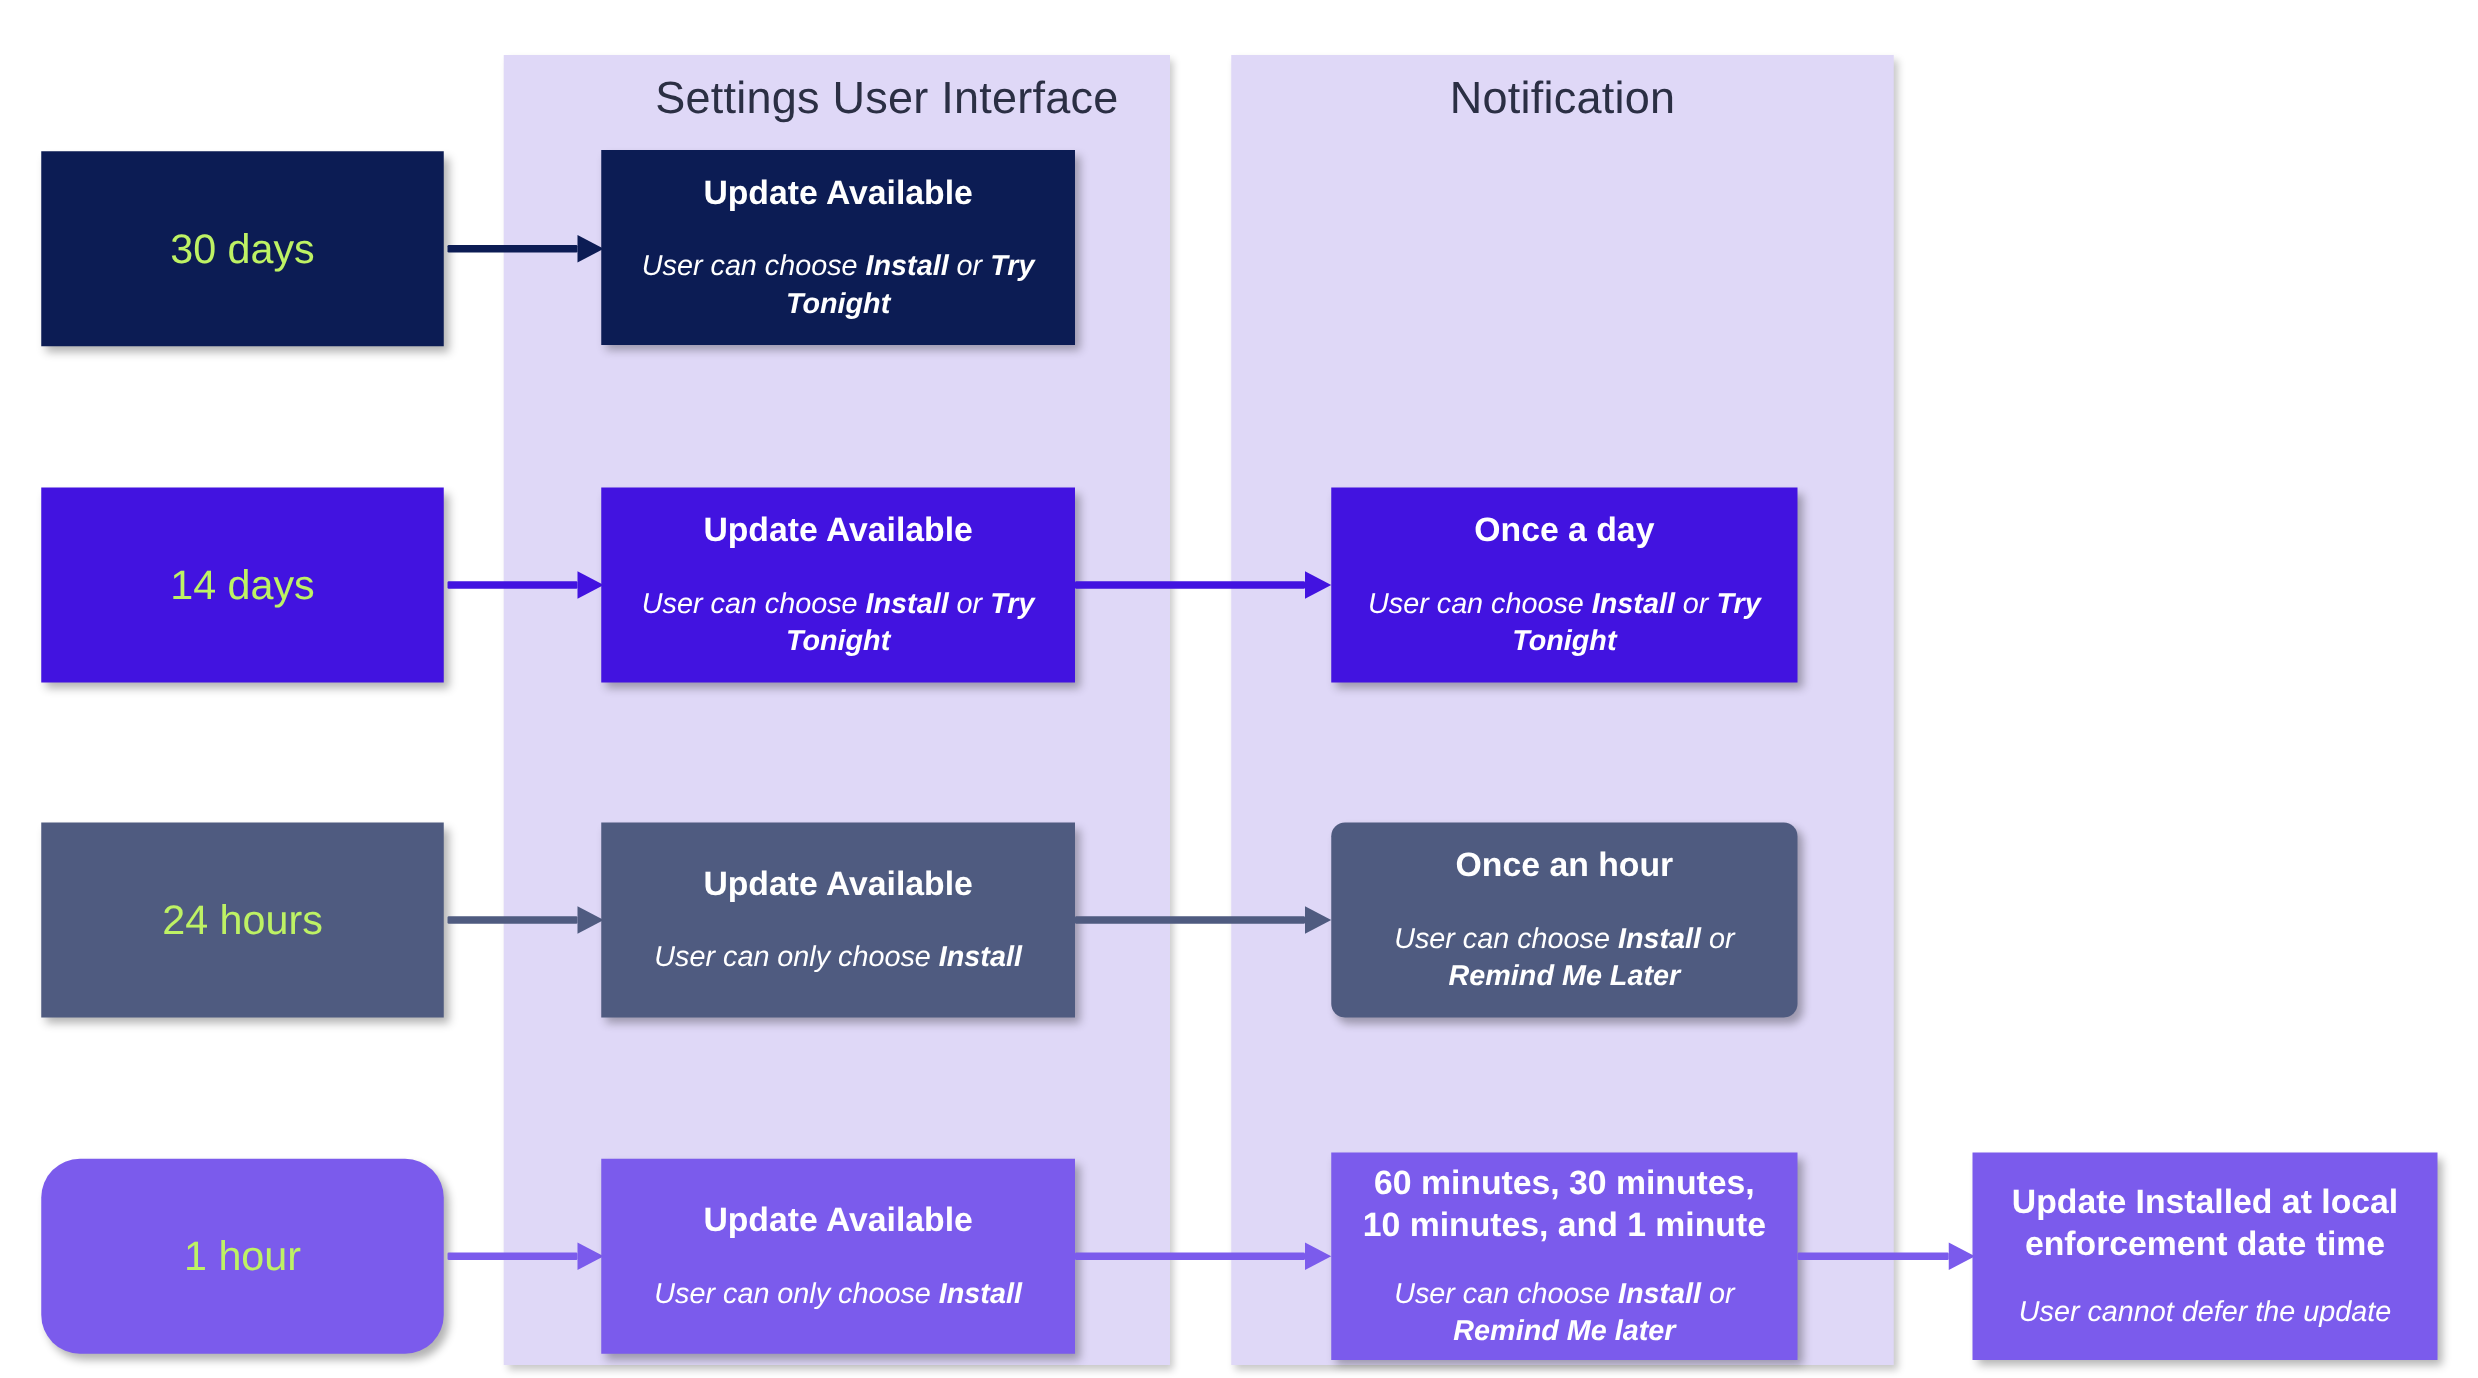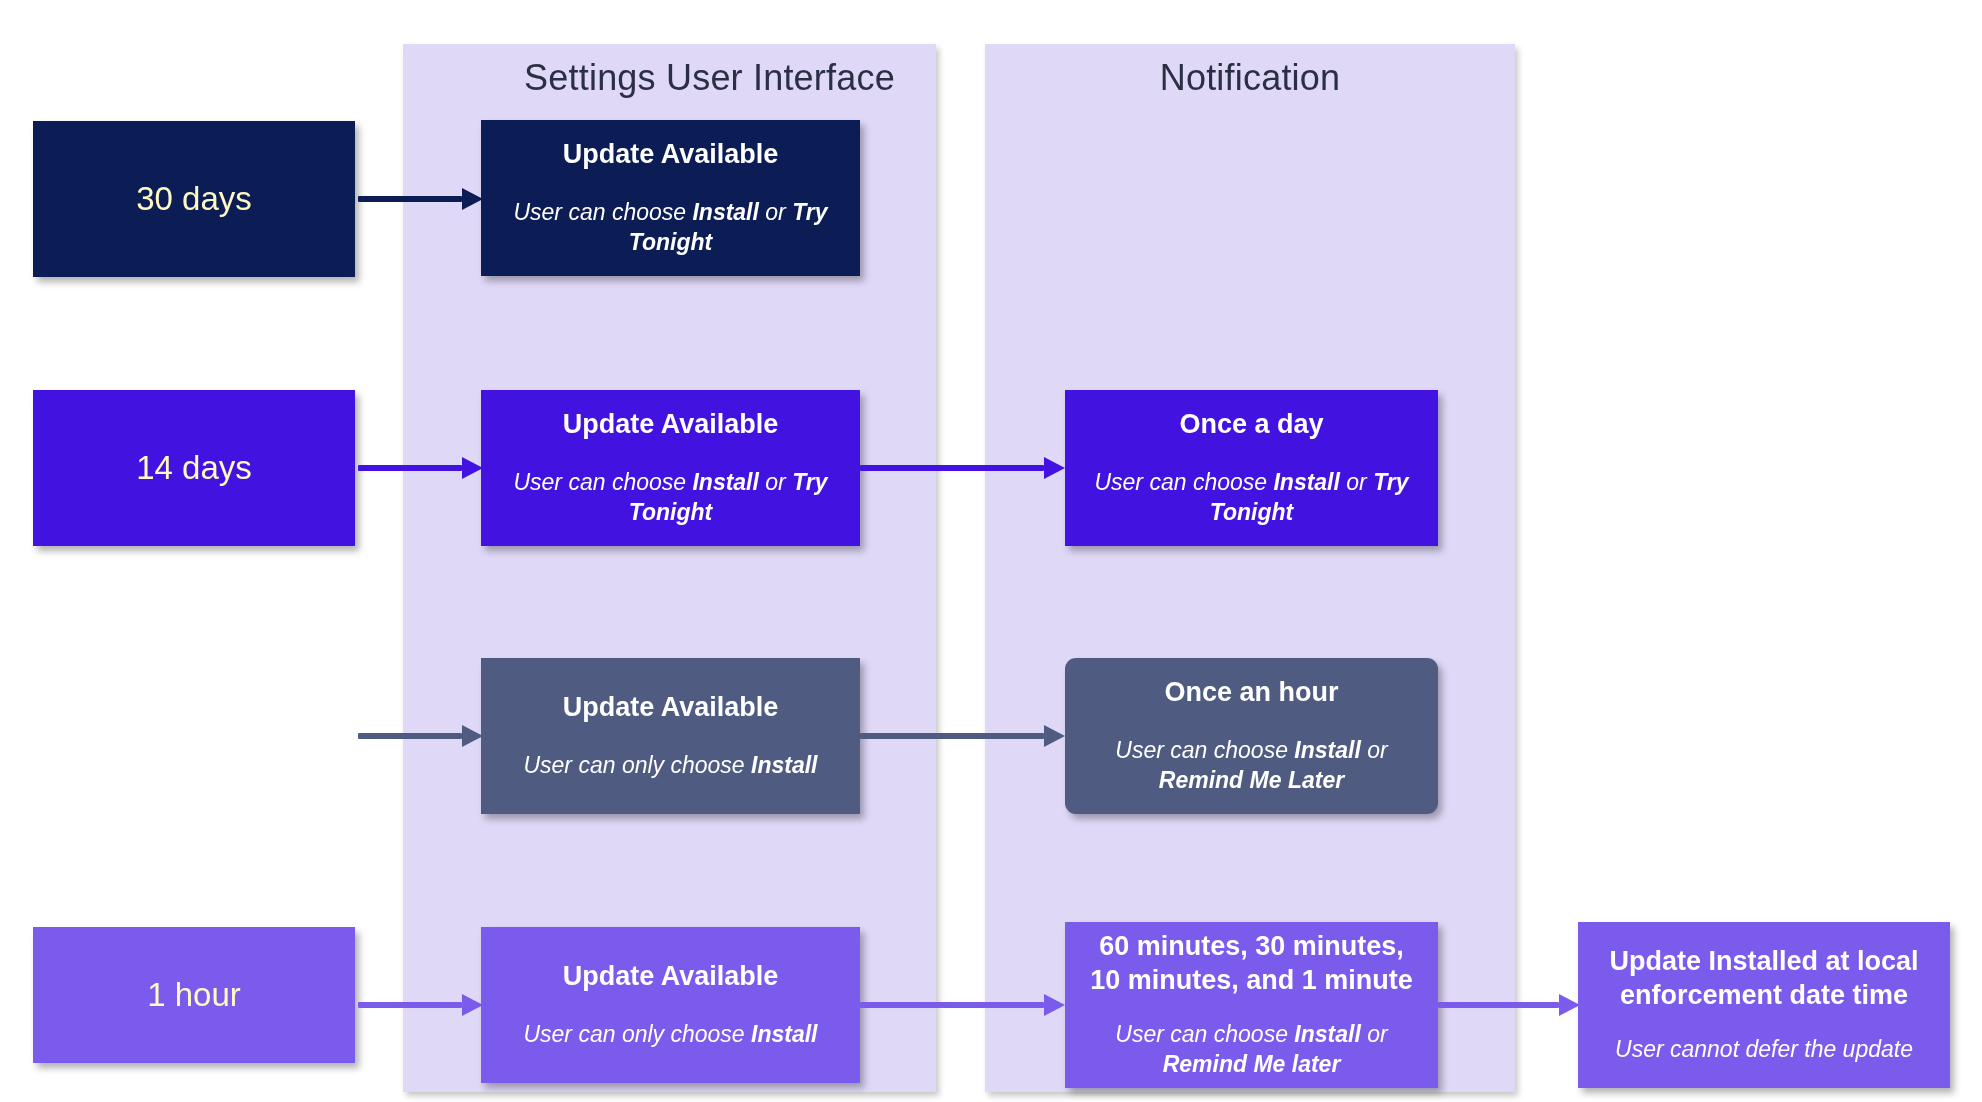--- a/index.html
+++ b/index.html
@@ -49,21 +49,21 @@
     color: #ffffff;
     box-shadow: 4px 5px 7px rgba(0,0,0,0.30);
     text-align: center;
   }
 
   
   .stage-box .stage-label {
     font-size: 33px;
     font-weight: 400;
     line-height: 1.2;
-    color: #fef9c3;
+    color: #bef264;
   }
 
   
   .card {
     padding: 14px 16px;
   }
   .card .card-head {
     font-size: 27px;
     font-weight: bold;
     line-height: 1.25;
@@ -140,20 +140,23 @@
   <div class="arrow" style="left:860px; top:468px; width:205px;">
     <div class="shaft" style="width:184px; background:#4213E0;"></div>
     <div class="head" style="left:184px; border-left:21px solid #4213E0;"></div>
   </div>
 
   <div class="box card" style="left:1065px; top:390px; width:373px; height:156px; background:#4213E0;">
     <div class="card-head">Once a day</div>
     <div class="card-body">User can choose <b>Install</b> or <b>Try Tonight</b></div>
   </div>
 
+  <div class="box stage-box" style="left:33px; top:658px; width:322px; height:156px; background:#4F5B80;">
+    <span class="stage-label">24 hours</span>
+  </div>
 
   <div class="arrow" style="left:358px; top:736px; width:125px;">
     <div class="shaft" style="width:104px; background:#4F5B80;"></div>
     <div class="head" style="left:104px; border-left:21px solid #4F5B80;"></div>
   </div>
 
   <div class="box card" style="left:481px; top:658px; width:379px; height:156px; background:#4F5B80;">
     <div class="card-head">Update Available</div>
     <div class="card-body">User can only choose <b>Install</b></div>
   </div>
@@ -161,21 +164,21 @@
   <div class="arrow" style="left:860px; top:736px; width:205px;">
     <div class="shaft" style="width:184px; background:#4F5B80;"></div>
     <div class="head" style="left:184px; border-left:21px solid #4F5B80;"></div>
   </div>
 
   <div class="box card" style="left:1065px; top:658px; width:373px; height:156px; background:#4F5B80;border-radius:11px;">
     <div class="card-head">Once an hour</div>
     <div class="card-body">User can choose <b>Install</b> or <b>Remind Me Later</b></div>
   </div>
 
-  <div class="box stage-box" style="left:33px; top:927px; width:322px; height:136px; background:#7B5BEC;">
+  <div class="box stage-box" style="left:33px; top:927px; width:322px; height:156px; background:#7B5BEC;border-radius:31px;">
     <span class="stage-label">1 hour</span>
   </div>
 
   <div class="arrow" style="left:358px; top:1005px; width:125px;">
     <div class="shaft" style="width:104px; background:#7B5BEC;"></div>
     <div class="head" style="left:104px; border-left:21px solid #7B5BEC;"></div>
   </div>
 
   <div class="box card" style="left:481px; top:927px; width:379px; height:156px; background:#7B5BEC;">
     <div class="card-head">Update Available</div>

